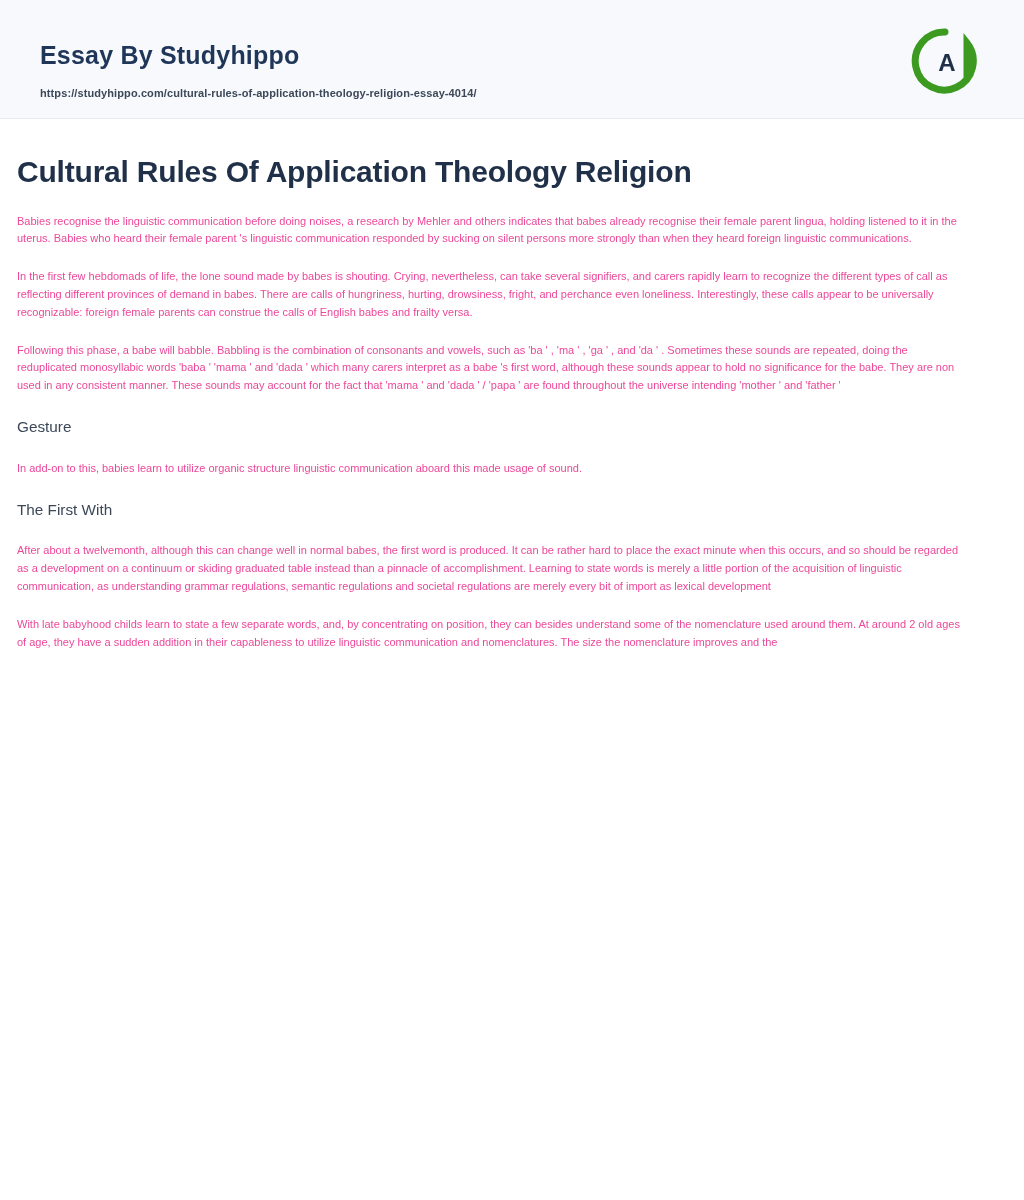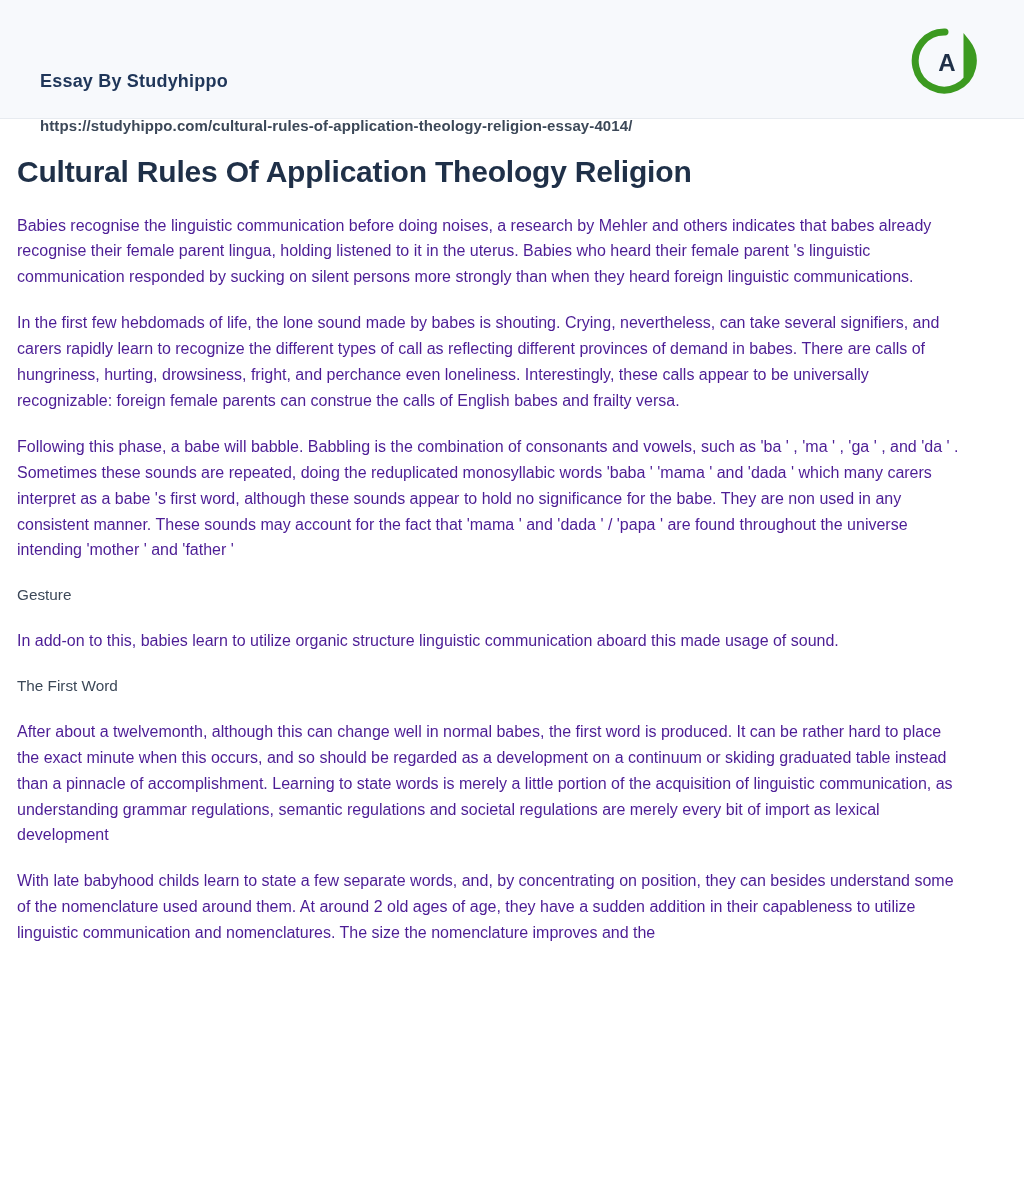--- a/index.html
+++ b/index.html
@@ -23,36 +23,34 @@
     border-bottom: 1px solid #e7ebf0;
     height: 119px;
     box-sizing: border-box;
     position: relative;
     padding: 0 40px;
   }
   .brand {
     position: absolute;
     left: 40px;
     top: 41px;
-    font-size: 18px;
+    font-size: 25px;
     font-weight: bold;
     color: #1f3659;
     letter-spacing: 0.2px;
-    margin-top: 30px;
   }
   .source-url {
     position: absolute;
     left: 40px;
     top: 87px;
-    font-size: 15px;
+    font-size: 11px;
     font-weight: bold;
     color: #3c4858;
     text-decoration: none;
     letter-spacing: 0.1px;
-    margin-top: 30px;
   }
   .logo {
     position: absolute;
     right: 44px;
     top: 26px;
     width: 70px;
     height: 70px;
   }
   
   .article {
@@ -60,24 +58,24 @@
   }
   .title {
     font-size: 30px;
     font-weight: bold;
     color: #1f3048;
     margin: 34px 0 22px 0;
     letter-spacing: -0.2px;
     line-height: 1.25;
   }
   .para {
-    font-size: 16px;
+    font-size: 11px;
     line-height: 1.62;
     margin: 0 0 20px 0;
-    color: #4c1d95;
+    color: #ec4899;
     max-width: 945px;
   }
   .subhead {
     font-size: 15.3px;
     line-height: 1.62;
     margin: 0 0 20px 0;
     color: #3c4858;
   }
 </style>
 </head>
@@ -97,19 +95,19 @@
   </div>
 
   <div class="article">
     <h1 class="title">Cultural Rules Of Application Theology Religion</h1>
     <div id="blocks">
         <p class="para">Babies recognise the linguistic communication before doing noises, a research by Mehler and others indicates that babes already recognise their female parent lingua, holding listened to it in the uterus. Babies who heard their female parent 's linguistic communication responded by sucking on silent persons more strongly than when they heard foreign linguistic communications.</p>
         <p class="para">In the first few hebdomads of life, the lone sound made by babes is shouting. Crying, nevertheless, can take several signifiers, and carers rapidly learn to recognize the different types of call as reflecting different provinces of demand in babes. There are calls of hungriness, hurting, drowsiness, fright, and perchance even loneliness. Interestingly, these calls appear to be universally recognizable: foreign female parents can construe the calls of English babes and frailty versa.</p>
         <p class="para">Following this phase, a babe will babble. Babbling is the combination of consonants and vowels, such as 'ba ' , 'ma ' , 'ga ' , and 'da ' . Sometimes these sounds are repeated, doing the reduplicated monosyllabic words 'baba ' 'mama ' and 'dada ' which many carers interpret as a babe 's first word, although these sounds appear to hold no significance for the babe. They are non used in any consistent manner. These sounds may account for the fact that 'mama ' and 'dada ' / 'papa ' are found throughout the universe intending 'mother ' and 'father '</p>
         <p class="subhead">Gesture</p>
         <p class="para">In add-on to this, babies learn to utilize organic structure linguistic communication aboard this made usage of sound.</p>
-        <p class="subhead">The First Word</p>
+        <p class="subhead">The First With</p>
         <p class="para">After about a twelvemonth, although this can change well in normal babes, the first word is produced. It can be rather hard to place the exact minute when this occurs, and so should be regarded as a development on a continuum or skiding graduated table instead than a pinnacle of accomplishment. Learning to state words is merely a little portion of the acquisition of linguistic communication, as understanding grammar regulations, semantic regulations and societal regulations are merely every bit of import as lexical development</p>
         <p class="para">With late babyhood childs learn to state a few separate words, and, by concentrating on position, they can besides understand some of the nomenclature used around them. At around 2 old ages of age, they have a sudden addition in their capableness to utilize linguistic communication and nomenclatures. The size the nomenclature improves and the</p>
       </div>
   </div>
 
 </div>
 
 </body></html>

